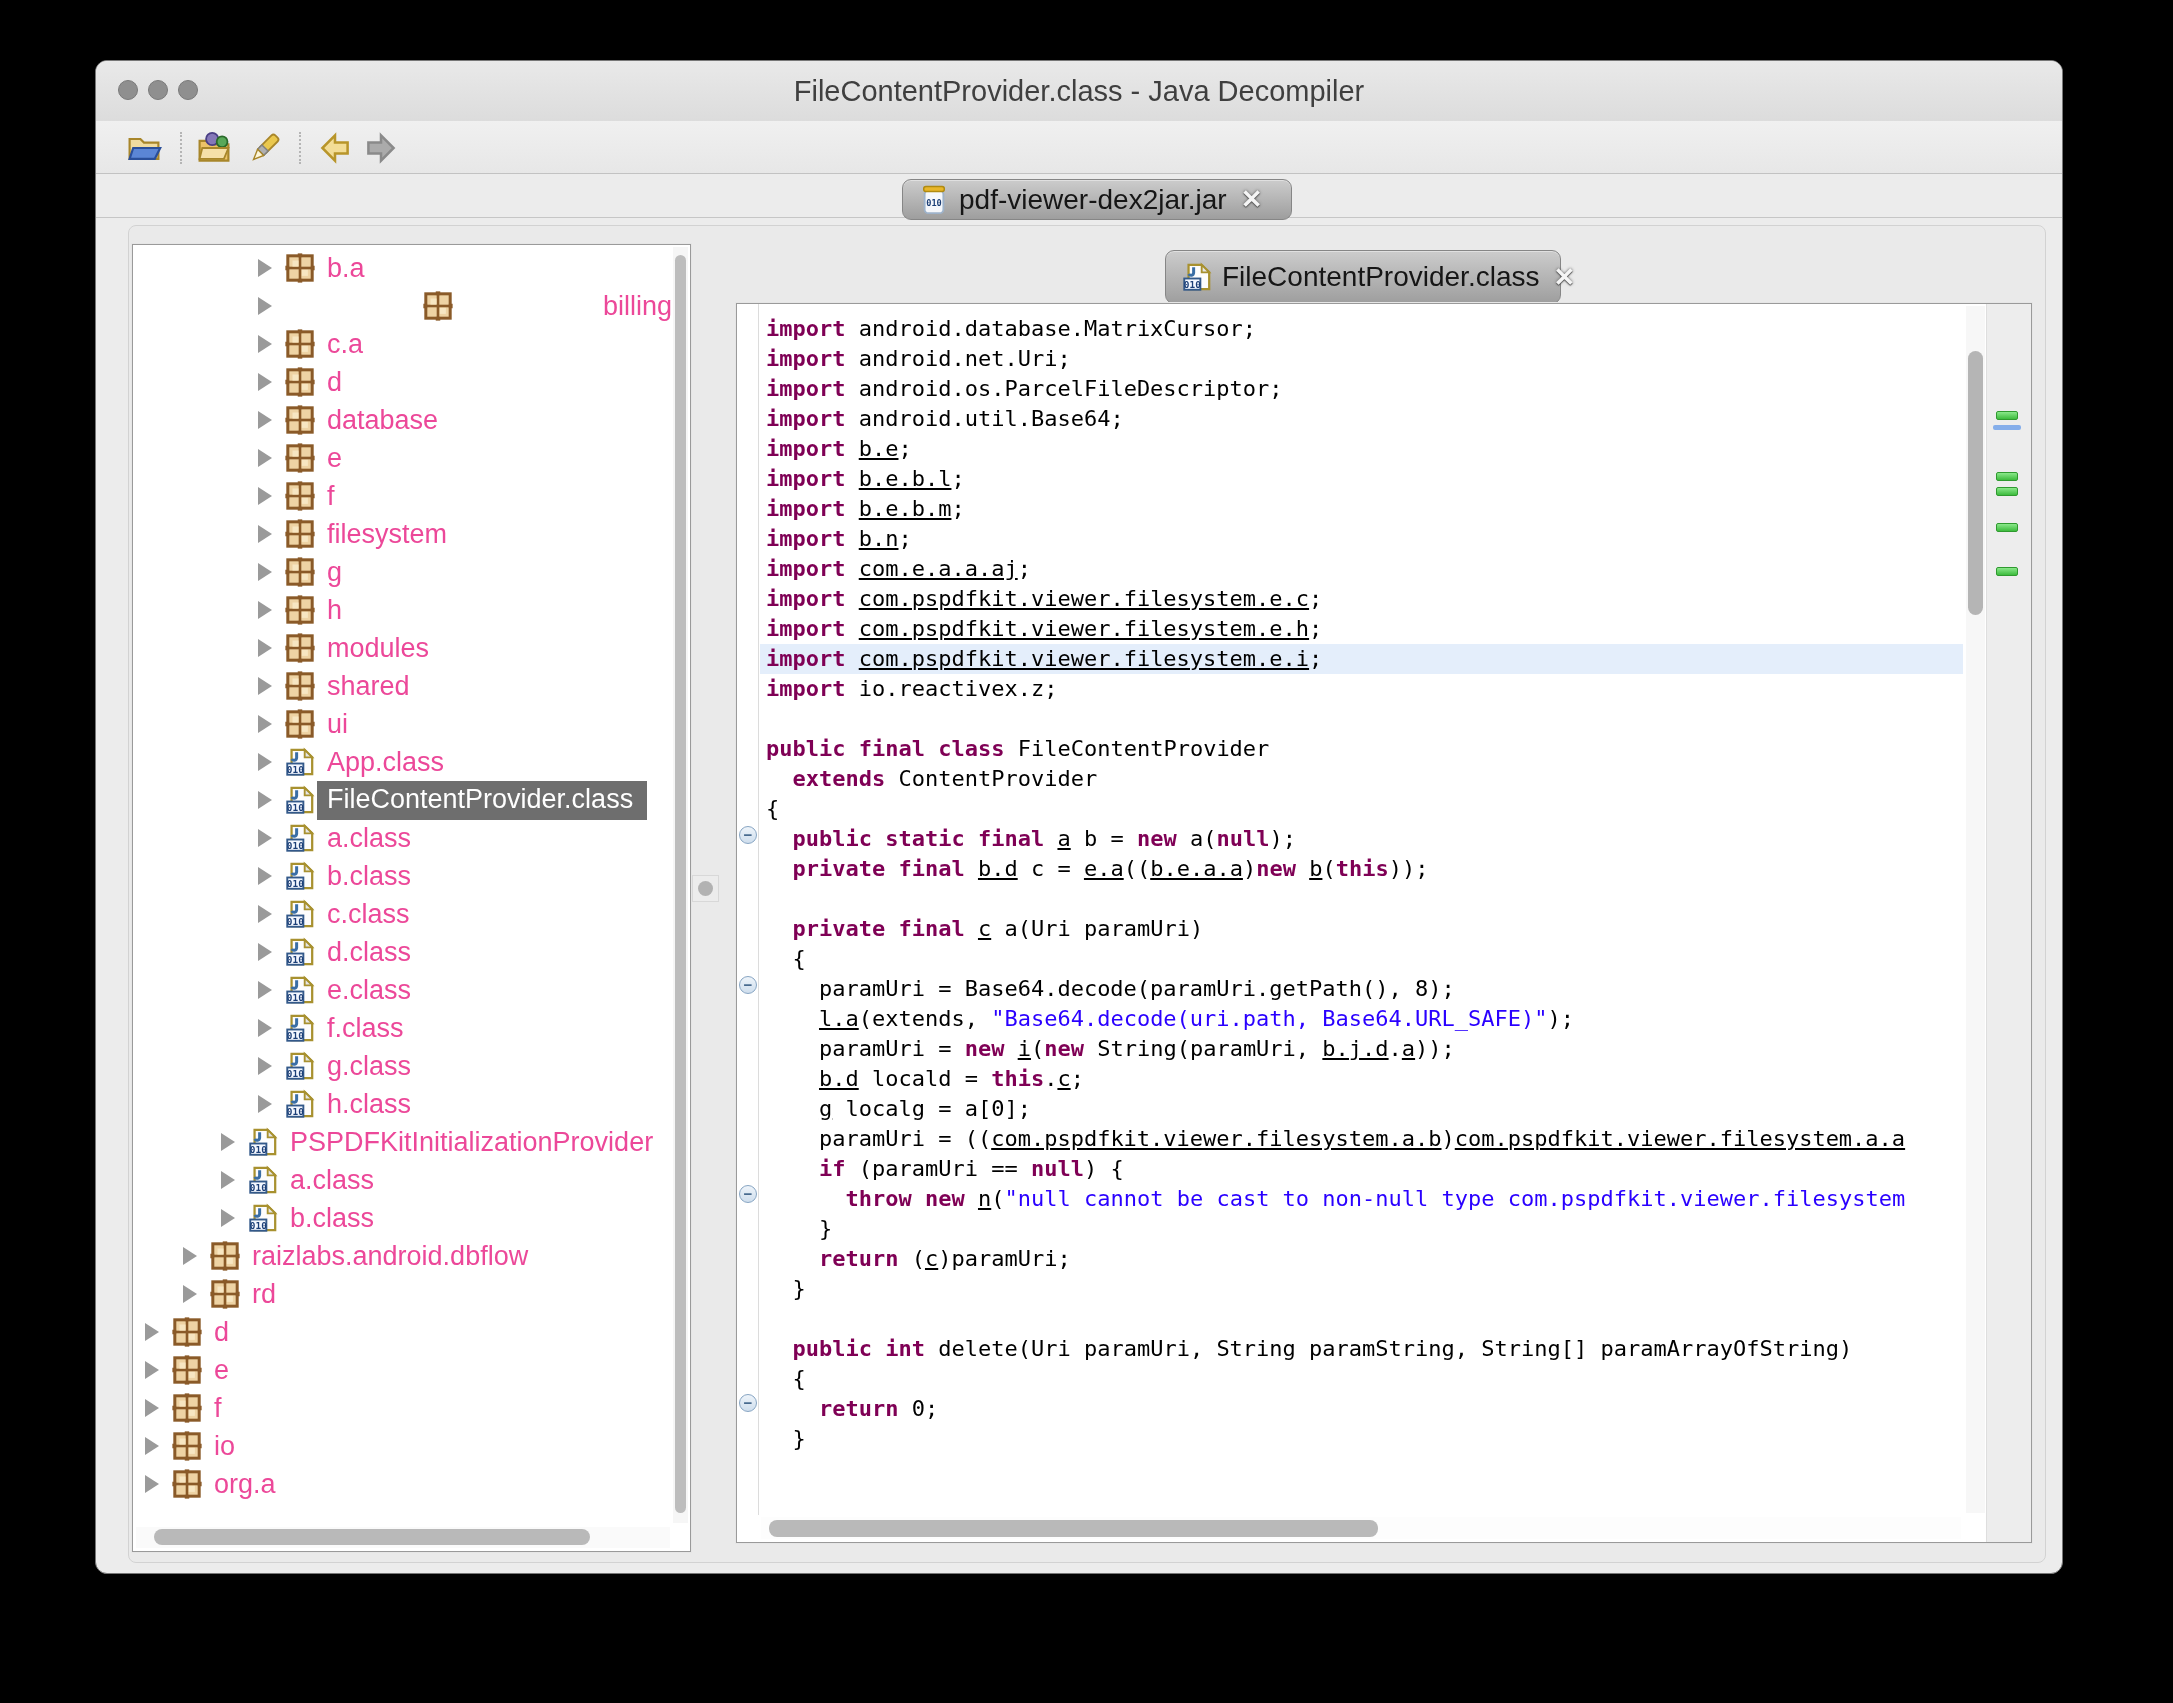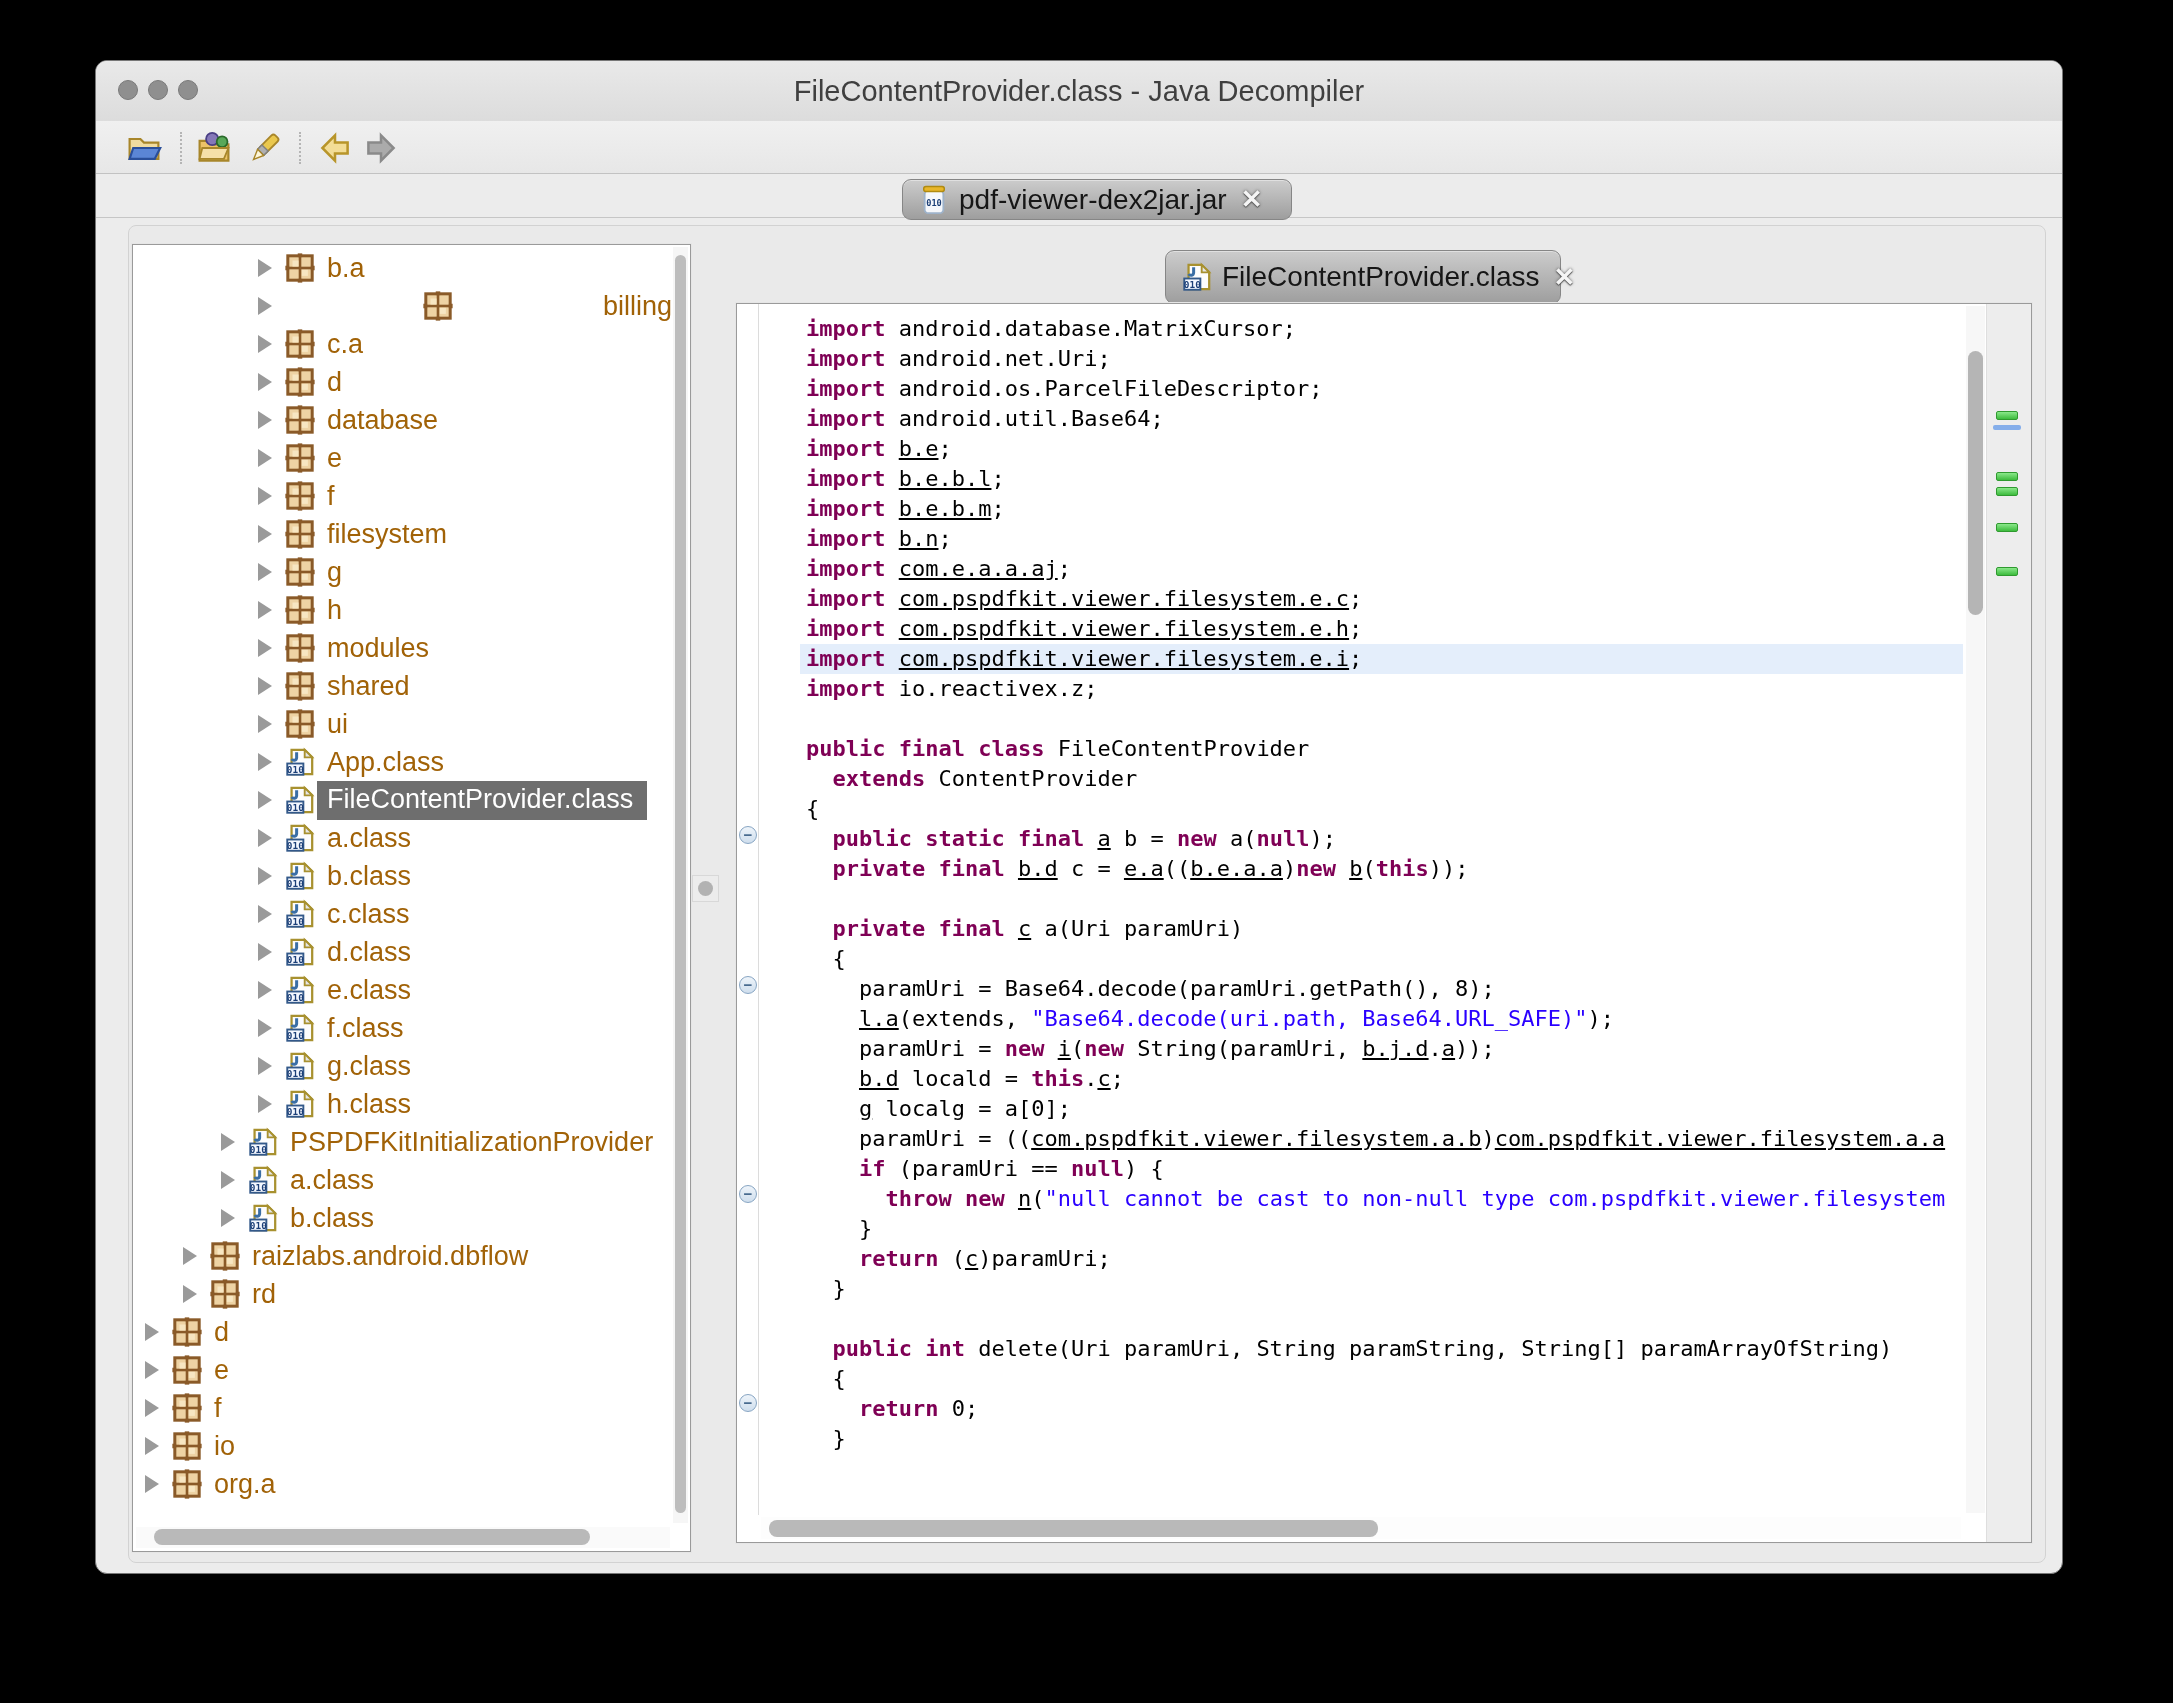--- a/index.html
+++ b/index.html
@@ -36,21 +36,21 @@
     background:#eaeaea;border:1px solid #d2d2d2;border-radius:8px;}
 
   
   .tree-panel{position:absolute;left:3px;top:18px;width:559px;height:1308px;background:#fff;
     border:1px solid #9a9a9a;outline:1px solid #e6e6e6;overflow:hidden;}
   .tree-rows{position:absolute;left:0;top:4px;right:18px;}
   .tree-row{height:38px;display:flex;align-items:center;white-space:nowrap;}
   .tri{width:0;height:0;border-top:9px solid transparent;border-bottom:9px solid transparent;
     border-left:14px solid #9a9a9a;margin-right:13px;flex:0 0 auto;}
   .ticon{width:30px;height:30px;margin-right:12px;flex:0 0 auto;}
-  .tlabel{font-size:27px;color:#a16207;}
+  .tlabel{font-size:27px;color:#ec4899;}
   .tree-row.sel .tlabel{background:#6e6e6e;color:#fff;padding:3px 14px 5px 10px;margin-left:-10px;}
   .tree-vscroll{position:absolute;right:2px;top:2px;bottom:28px;width:15px;background:#f6f6f6;}
   .tree-vscroll .thumb{position:absolute;left:2px;right:2px;top:8px;bottom:10px;background:#bdbdbd;border-radius:7px;}
   .tree-hscroll{position:absolute;left:3px;right:20px;bottom:3px;height:21px;background:#fafafa;}
   .tree-hscroll .thumb{position:absolute;left:18px;width:436px;top:2px;height:16px;background:#b9b9b9;border-radius:8px;}
 
   
   .divider-handle{position:absolute;left:563px;top:649px;width:27px;height:27px;background:#ececec;
     border:1px solid #d8d8d8;display:flex;align-items:center;justify-content:center;}
   .divider-handle .dot{width:15px;height:15px;border-radius:50%;background:#b2b2b2;}
@@ -60,21 +60,21 @@
 
   
   .code-panel{position:absolute;left:607px;top:77px;width:1296px;height:1240px;background:#fff;
     border:1px solid #9a9a9a;outline:1px solid #e6e6e6;overflow:hidden;}
   .gutter{position:absolute;left:0;top:0;bottom:27px;width:22px;background:#fff;border-right:1px solid #dcdcdc;}
   .fold{position:absolute;left:2px;width:18px;height:18px;border-radius:50%;
     background:linear-gradient(#eef4fa,#cfdeed);border:1px solid #87a5c3;color:#41658a;
     font-size:15px;line-height:15px;text-align:center;font-weight:bold;}
   .code-area{position:absolute;left:23px;top:0;right:68px;bottom:27px;overflow:hidden;
     font-family:"DejaVu Sans Mono","Liberation Mono",monospace;font-size:22px;}
-  .code-lines{position:absolute;left:0;top:10px;right:0;margin-left:40px;}
+  .code-lines{position:absolute;left:0;top:10px;right:0;}
   .code-line{height:30px;line-height:30px;white-space:pre;padding-left:6px;}
   .code-line.hl{background:#e4eefb;}
   .tok-k{color:#7f0055;font-weight:bold;}
   .tok-p{color:#000;}
   .tok-s{color:#2a00ff;}
   .tok-l{color:#000;text-decoration:underline;}
   .vscroll{position:absolute;right:46px;top:2px;bottom:29px;width:19px;background:#f7f7f7;}
   .vscroll .thumb{position:absolute;left:2px;right:2px;top:45px;height:264px;background:#b5b5b5;border-radius:9px;}
   .ruler{position:absolute;right:0;top:0;bottom:0;width:45px;background:#ededed;border-left:1px solid #dedede;}
   .mark-g{position:absolute;left:9px;width:22px;height:9px;border-radius:2px;

